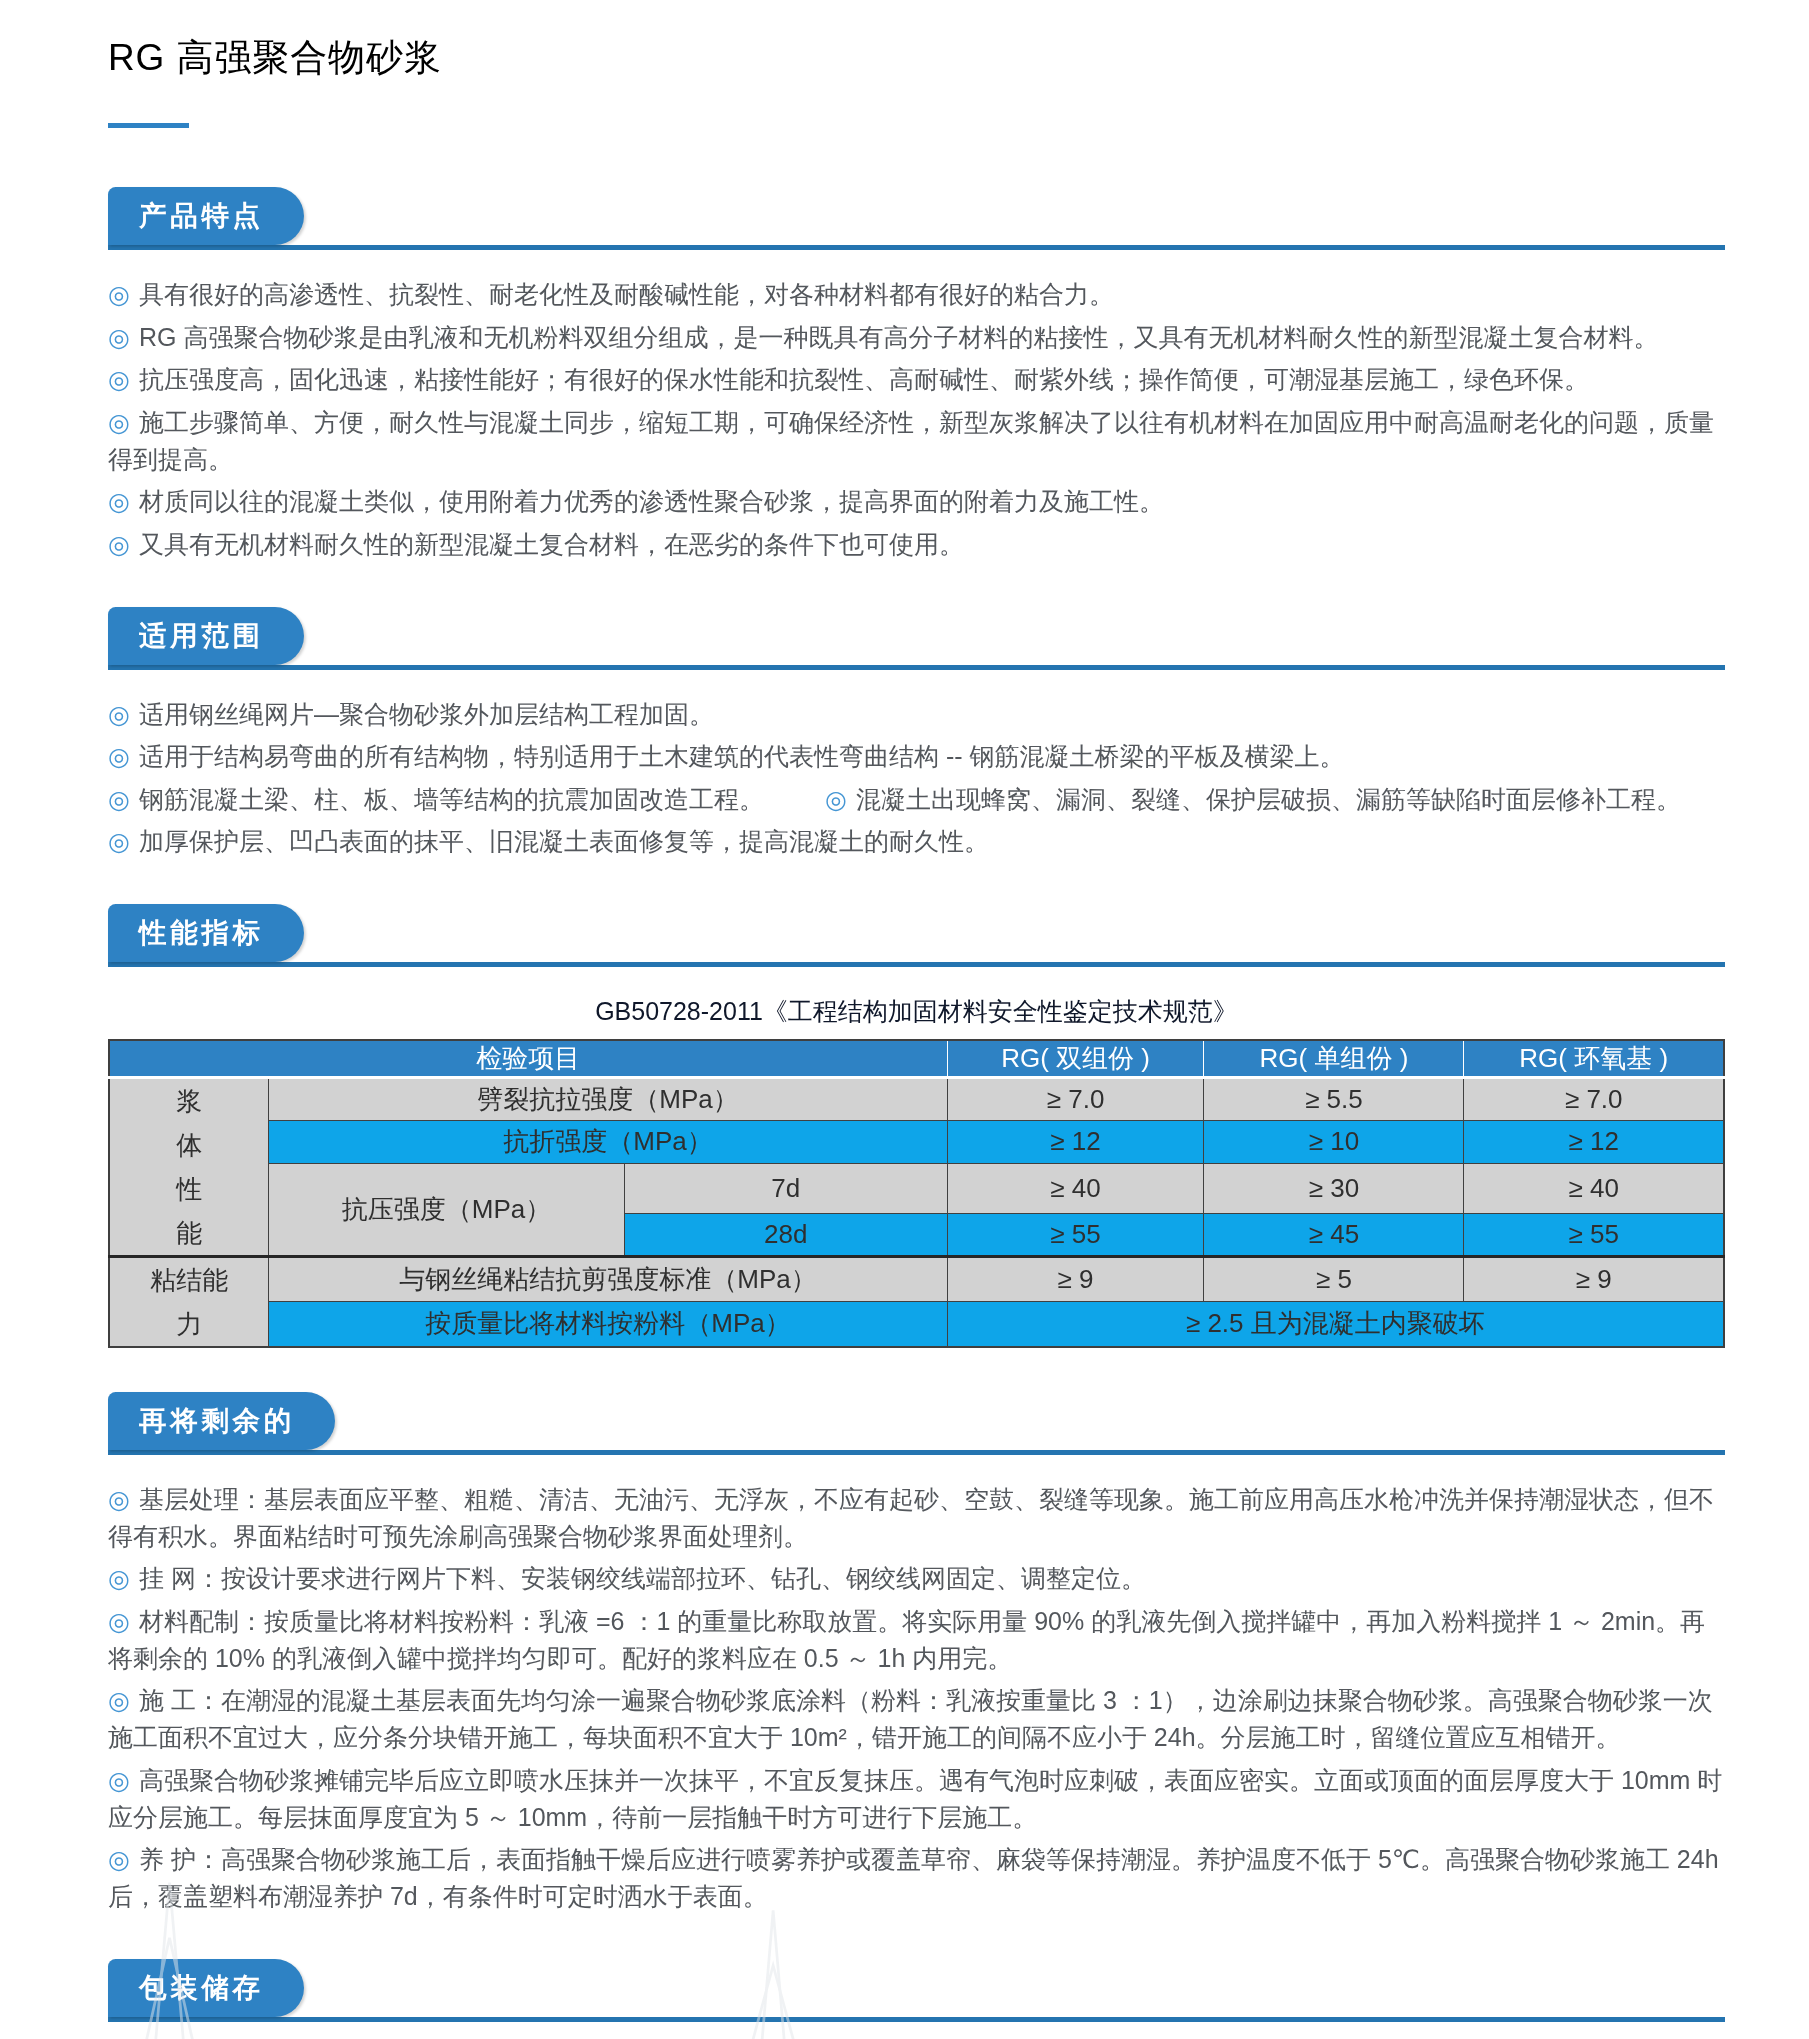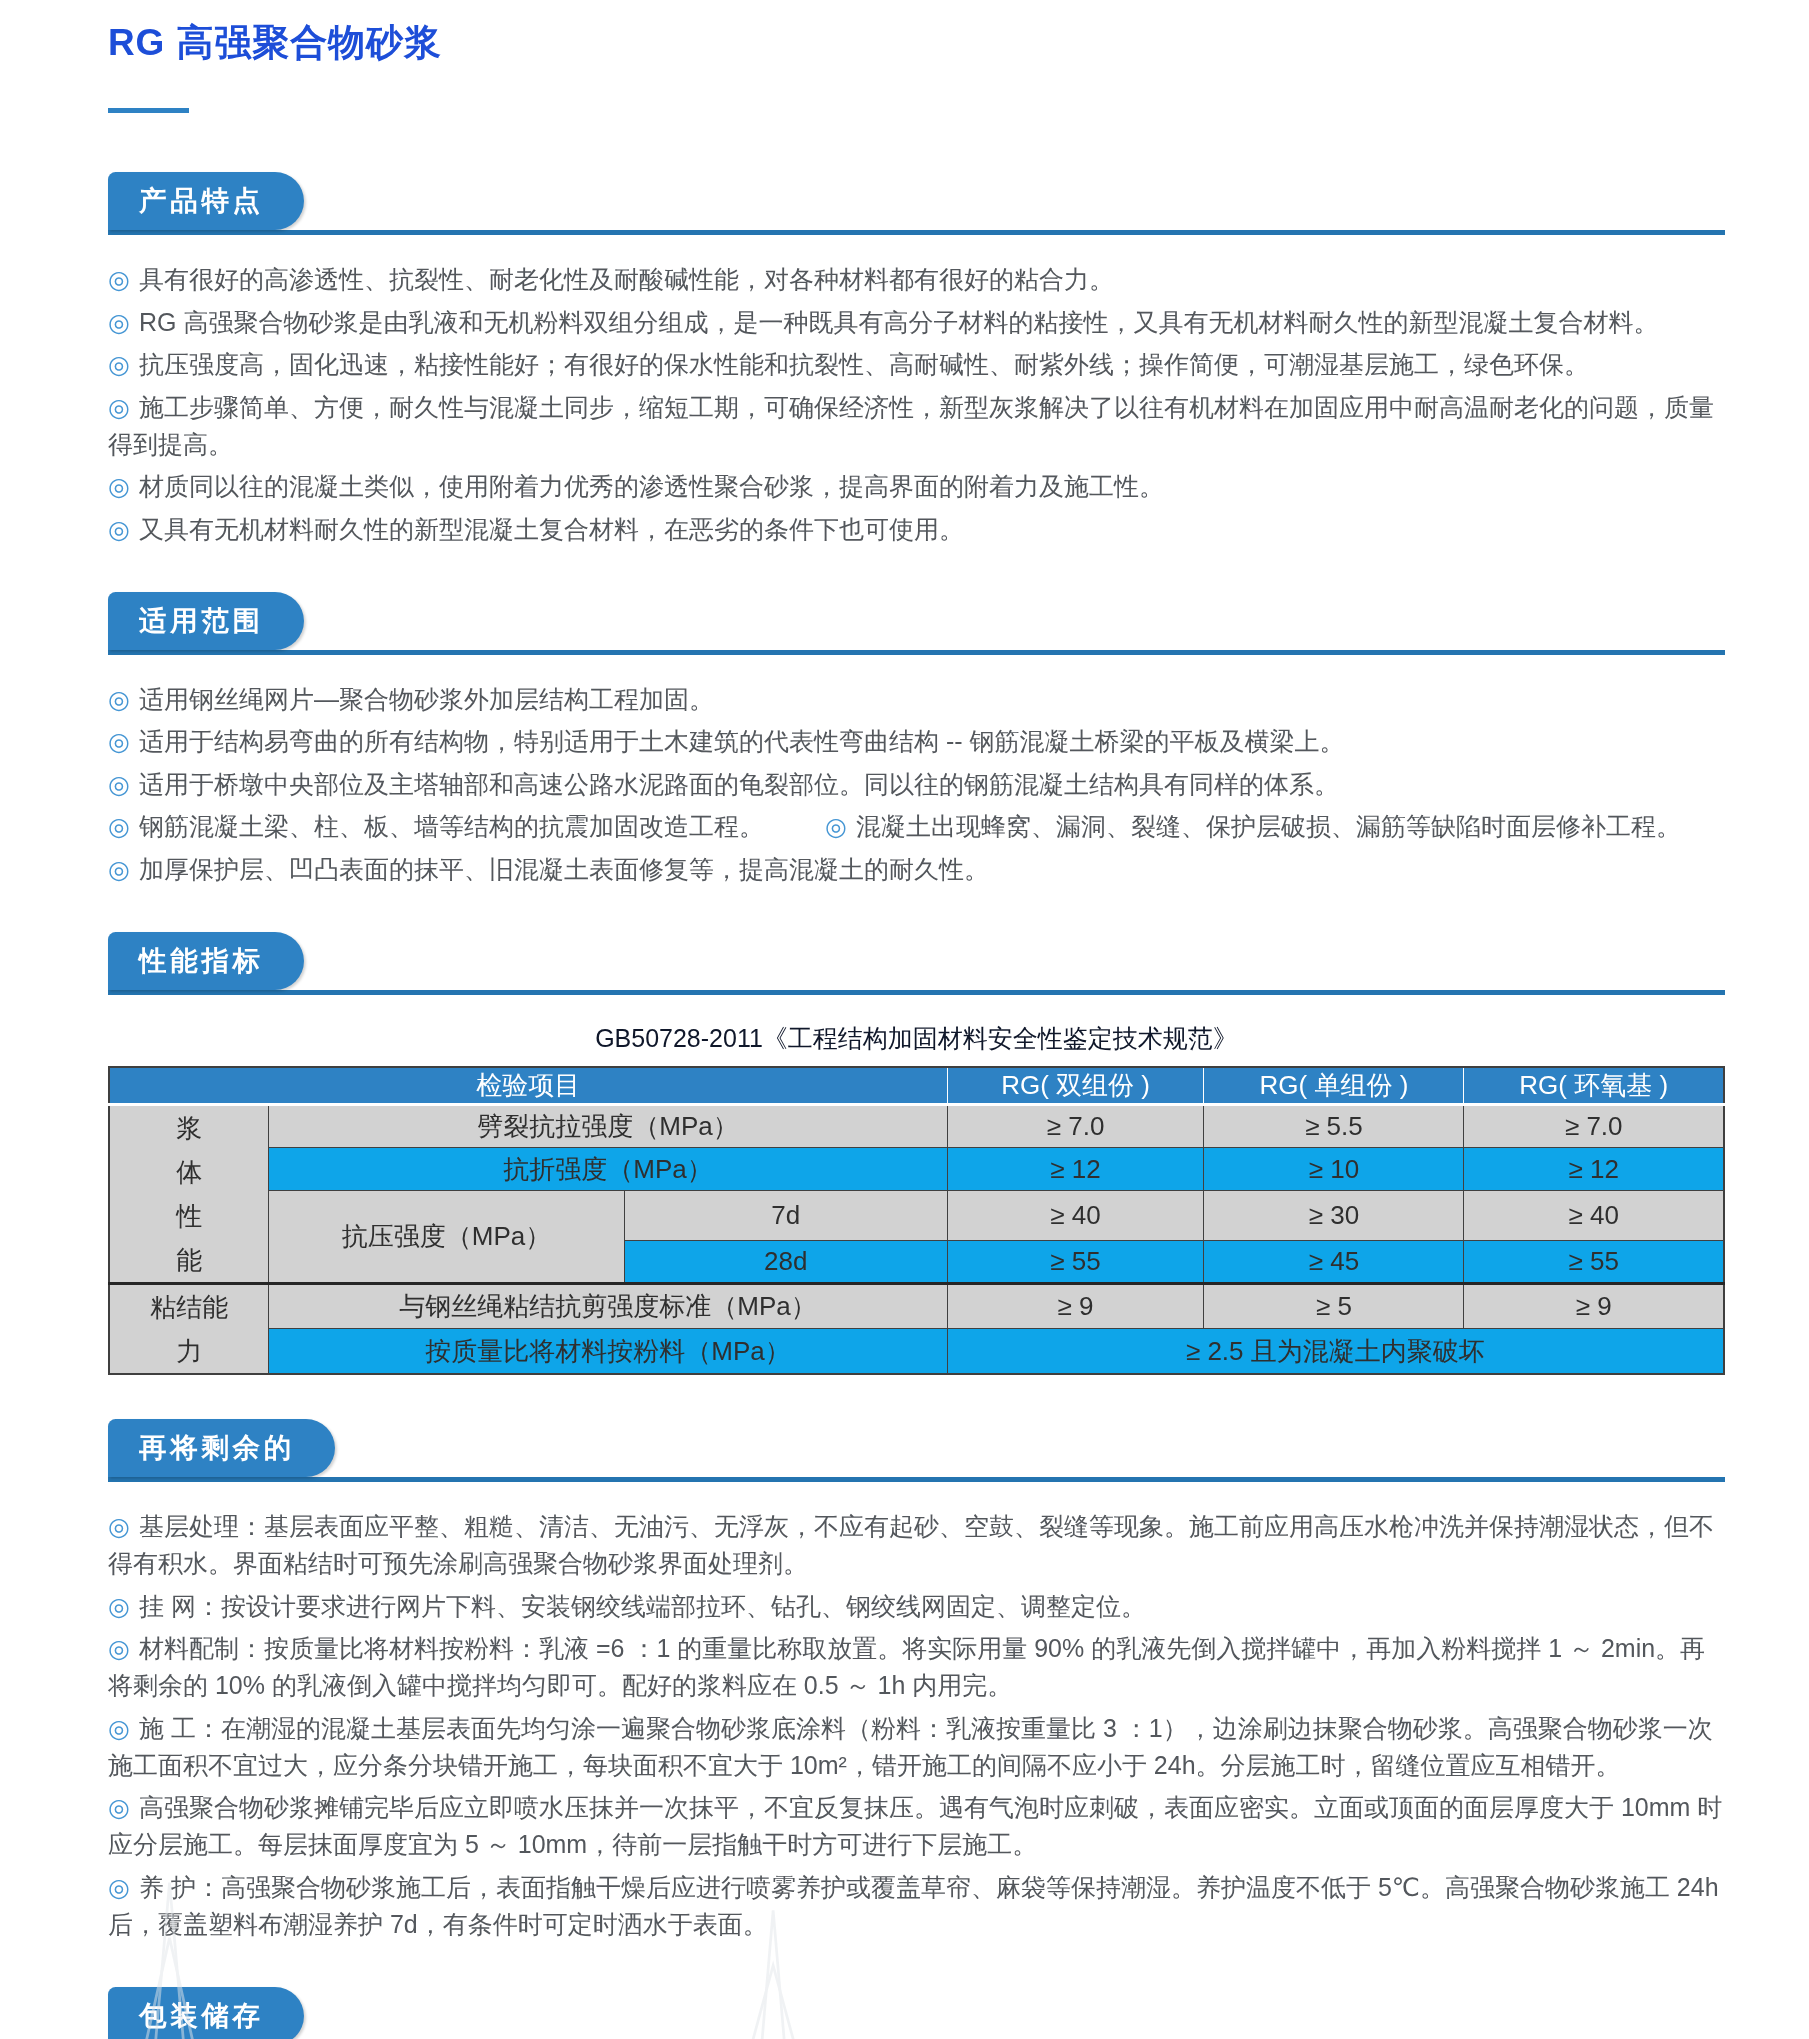--- a/index.html
+++ b/index.html
@@ -9,23 +9,23 @@
     width: 1809px; height: 2040px;
     overflow: hidden;
     background: #ffffff;
     padding: 0;
     box-sizing: border-box;
   }
   .content { padding: 14.7px 84px 0 108px; }
 
   
   h1.doc-title {
-    margin: 3px 0 0 0;
-    font-size: 37px; font-weight: bold;
-    color: #1d4ed8; letter-spacing: 0.9px;
+    margin: 18px 0 0 0;
+    font-size: 37px; font-weight: normal;
+    color: #000000; letter-spacing: 0.9px;
   }
   .title-underline {
     width: 81px; height: 5.5px;
     background: #2e82c4;
     margin-top: 40px;
   }
 
   
   .section { margin-top: 44px; }
   .section.first { margin-top: 59px; }
@@ -134,21 +134,20 @@
 
     <section class="section">
       <div class="section-header">
         <div class="badge">
           <span>适用范围</span>
         </div>
       </div>
       <div class="section-items">
         <p class="bullet-line"><span class="b">◎</span><span>适用钢丝绳网片—聚合物砂浆外加层结构工程加固。</span></p>
         <p class="bullet-line"><span class="b">◎</span><span>适用于结构易弯曲的所有结构物，特别适用于土木建筑的代表性弯曲结构 -- 钢筋混凝土桥梁的平板及横梁上。</span></p>
-        <p class="bullet-line"><span class="b">◎</span><span>适用于桥墩中央部位及主塔轴部和高速公路水泥路面的龟裂部位。同以往的钢筋混凝土结构具有同样的体系。</span></p>
         <p class="bullet-line"><span class="b">◎</span><span>钢筋混凝土梁、柱、板、墙等结构的抗震加固改造工程。</span><span class="b gap">◎</span><span>混凝土出现蜂窝、漏洞、裂缝、保护层破损、漏筋等缺陷时面层修补工程。</span></p>
         <p class="bullet-line"><span class="b">◎</span><span>加厚保护层、凹凸表面的抹平、旧混凝土表面修复等，提高混凝土的耐久性。</span></p>
       </div>
     </section>
 
     <section class="section">
       <div class="section-header">
         <div class="badge">
           <span>性能指标</span>
         </div>

